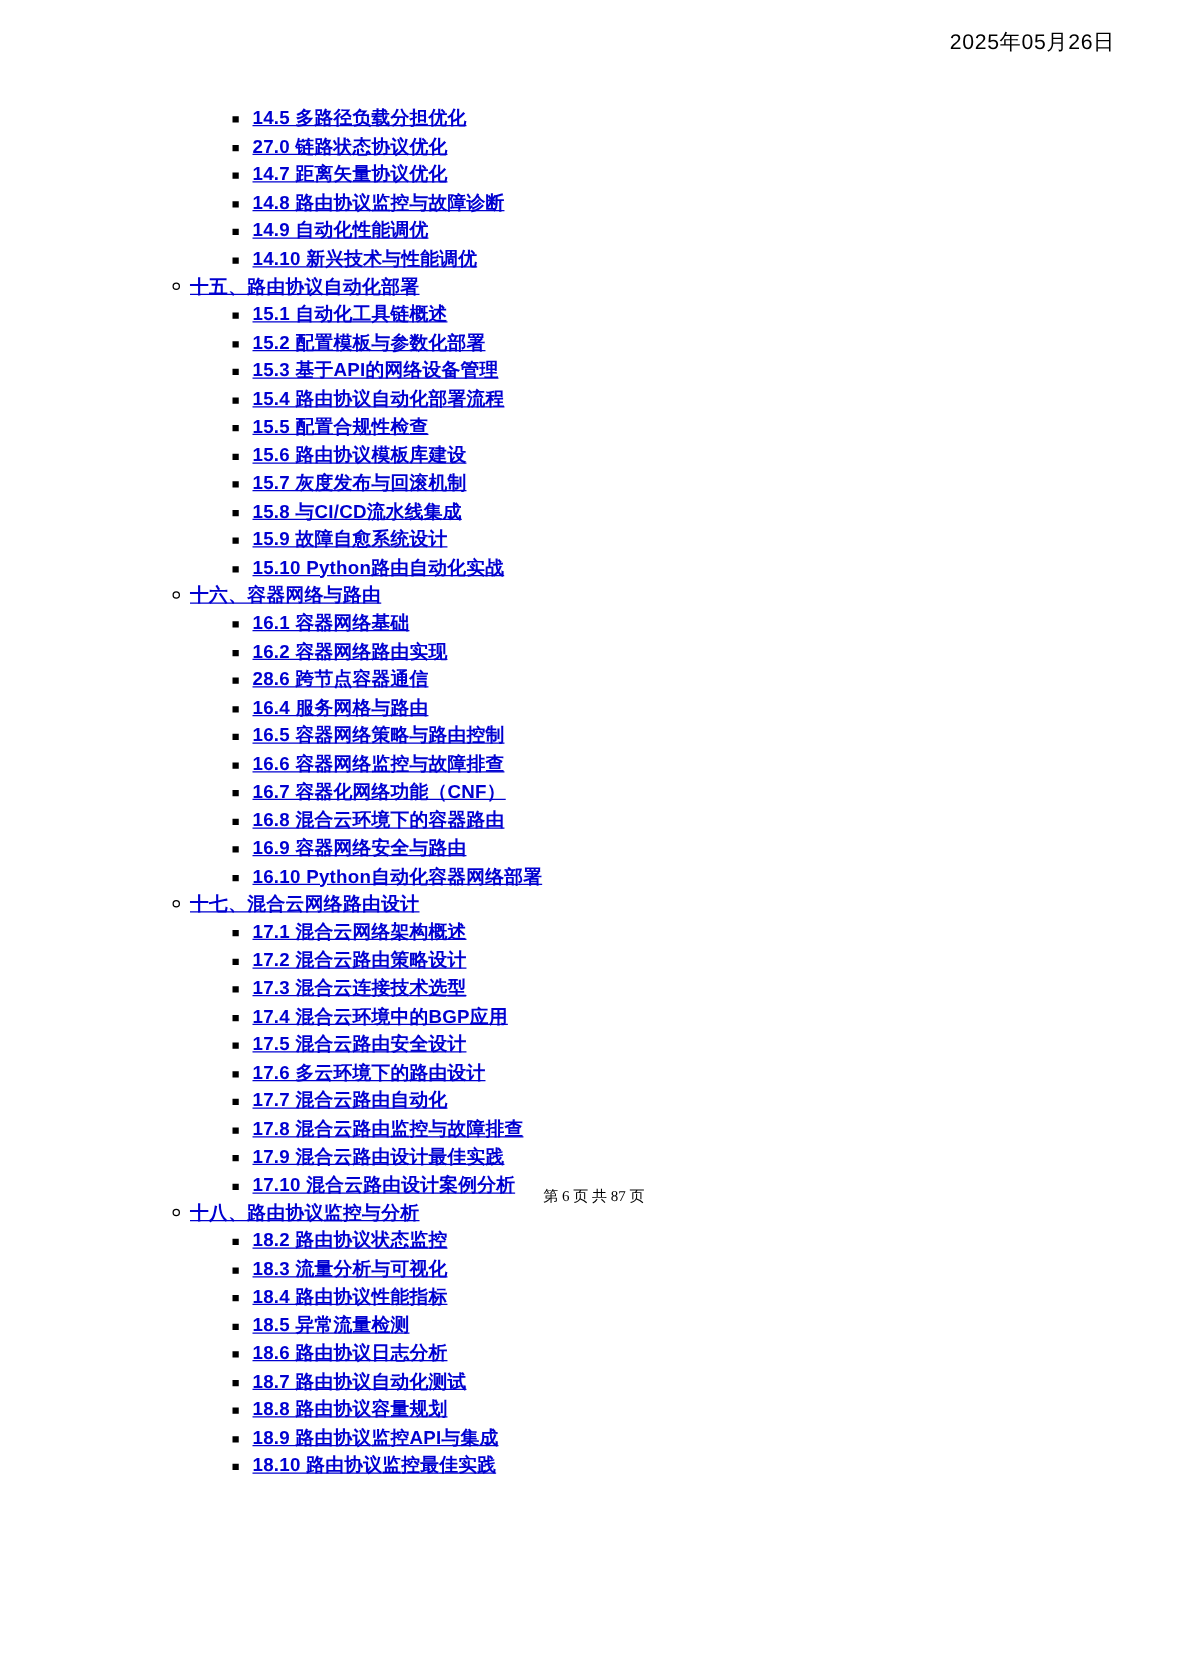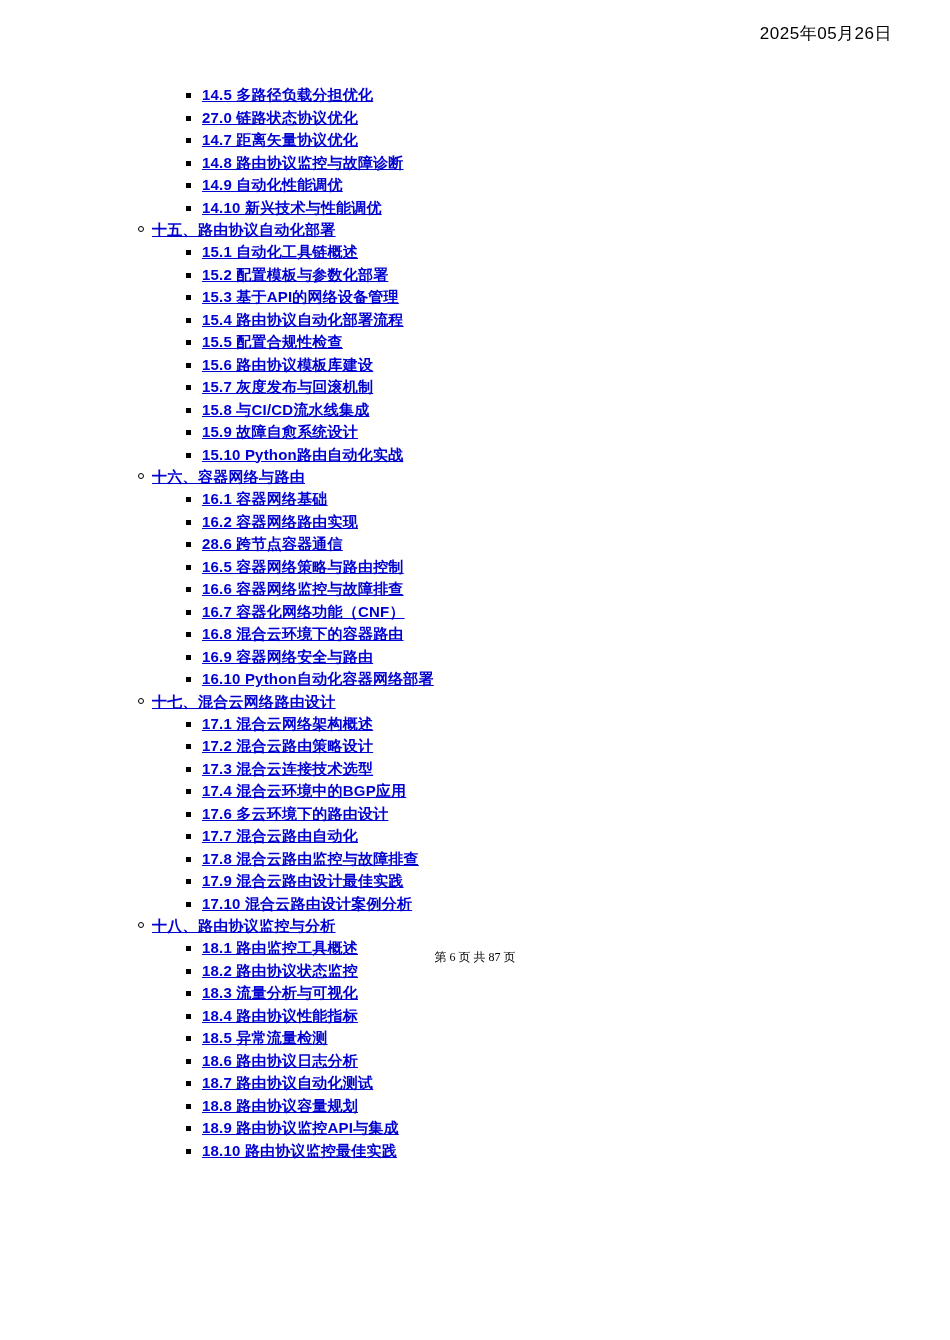--- a/index.html
+++ b/index.html
@@ -138,46 +138,47 @@
             <li class="section"><span class="section-bullet"></span><a class="section-link" href="#">15.9 故障自愈系统设计</a></li>
             <li class="section"><span class="section-bullet"></span><a class="section-link" href="#">15.10 Python路由自动化实战</a></li>
           </ul>
         </li>
         <li class="chapter">
           <div class="chapter-title-row"><span class="chapter-bullet"></span><a class="chapter-link" href="#">十六、容器网络与路由</a></div>
           <ul class="level2">
             <li class="section"><span class="section-bullet"></span><a class="section-link" href="#">16.1 容器网络基础</a></li>
             <li class="section"><span class="section-bullet"></span><a class="section-link" href="#">16.2 容器网络路由实现</a></li>
             <li class="section"><span class="section-bullet"></span><a class="section-link" href="#">28.6 跨节点容器通信</a></li>
+            <li class="section"><span class="section-bullet"></span><a class="section-link" href="#">16.4 服务网格与路由</a></li>
             <li class="section"><span class="section-bullet"></span><a class="section-link" href="#">16.5 容器网络策略与路由控制</a></li>
             <li class="section"><span class="section-bullet"></span><a class="section-link" href="#">16.6 容器网络监控与故障排查</a></li>
             <li class="section"><span class="section-bullet"></span><a class="section-link" href="#">16.7 容器化网络功能（CNF）</a></li>
             <li class="section"><span class="section-bullet"></span><a class="section-link" href="#">16.8 混合云环境下的容器路由</a></li>
             <li class="section"><span class="section-bullet"></span><a class="section-link" href="#">16.9 容器网络安全与路由</a></li>
             <li class="section"><span class="section-bullet"></span><a class="section-link" href="#">16.10 Python自动化容器网络部署</a></li>
           </ul>
         </li>
         <li class="chapter">
           <div class="chapter-title-row"><span class="chapter-bullet"></span><a class="chapter-link" href="#">十七、混合云网络路由设计</a></div>
           <ul class="level2">
             <li class="section"><span class="section-bullet"></span><a class="section-link" href="#">17.1 混合云网络架构概述</a></li>
             <li class="section"><span class="section-bullet"></span><a class="section-link" href="#">17.2 混合云路由策略设计</a></li>
             <li class="section"><span class="section-bullet"></span><a class="section-link" href="#">17.3 混合云连接技术选型</a></li>
             <li class="section"><span class="section-bullet"></span><a class="section-link" href="#">17.4 混合云环境中的BGP应用</a></li>
+            <li class="section"><span class="section-bullet"></span><a class="section-link" href="#">17.5 混合云路由安全设计</a></li>
             <li class="section"><span class="section-bullet"></span><a class="section-link" href="#">17.6 多云环境下的路由设计</a></li>
             <li class="section"><span class="section-bullet"></span><a class="section-link" href="#">17.7 混合云路由自动化</a></li>
             <li class="section"><span class="section-bullet"></span><a class="section-link" href="#">17.8 混合云路由监控与故障排查</a></li>
             <li class="section"><span class="section-bullet"></span><a class="section-link" href="#">17.9 混合云路由设计最佳实践</a></li>
             <li class="section"><span class="section-bullet"></span><a class="section-link" href="#">17.10 混合云路由设计案例分析</a></li>
           </ul>
         </li>
         <li class="chapter">
           <div class="chapter-title-row"><span class="chapter-bullet"></span><a class="chapter-link" href="#">十八、路由协议监控与分析</a></div>
           <ul class="level2">
-            <li class="section"><span class="section-bullet"></span><a class="section-link" href="#">18.1 路由监控工具概述</a></li>
             <li class="section"><span class="section-bullet"></span><a class="section-link" href="#">18.2 路由协议状态监控</a></li>
             <li class="section"><span class="section-bullet"></span><a class="section-link" href="#">18.3 流量分析与可视化</a></li>
             <li class="section"><span class="section-bullet"></span><a class="section-link" href="#">18.4 路由协议性能指标</a></li>
             <li class="section"><span class="section-bullet"></span><a class="section-link" href="#">18.5 异常流量检测</a></li>
             <li class="section"><span class="section-bullet"></span><a class="section-link" href="#">18.6 路由协议日志分析</a></li>
             <li class="section"><span class="section-bullet"></span><a class="section-link" href="#">18.7 路由协议自动化测试</a></li>
             <li class="section"><span class="section-bullet"></span><a class="section-link" href="#">18.8 路由协议容量规划</a></li>
             <li class="section"><span class="section-bullet"></span><a class="section-link" href="#">18.9 路由协议监控API与集成</a></li>
             <li class="section"><span class="section-bullet"></span><a class="section-link" href="#">18.10 路由协议监控最佳实践</a></li>
           </ul>

